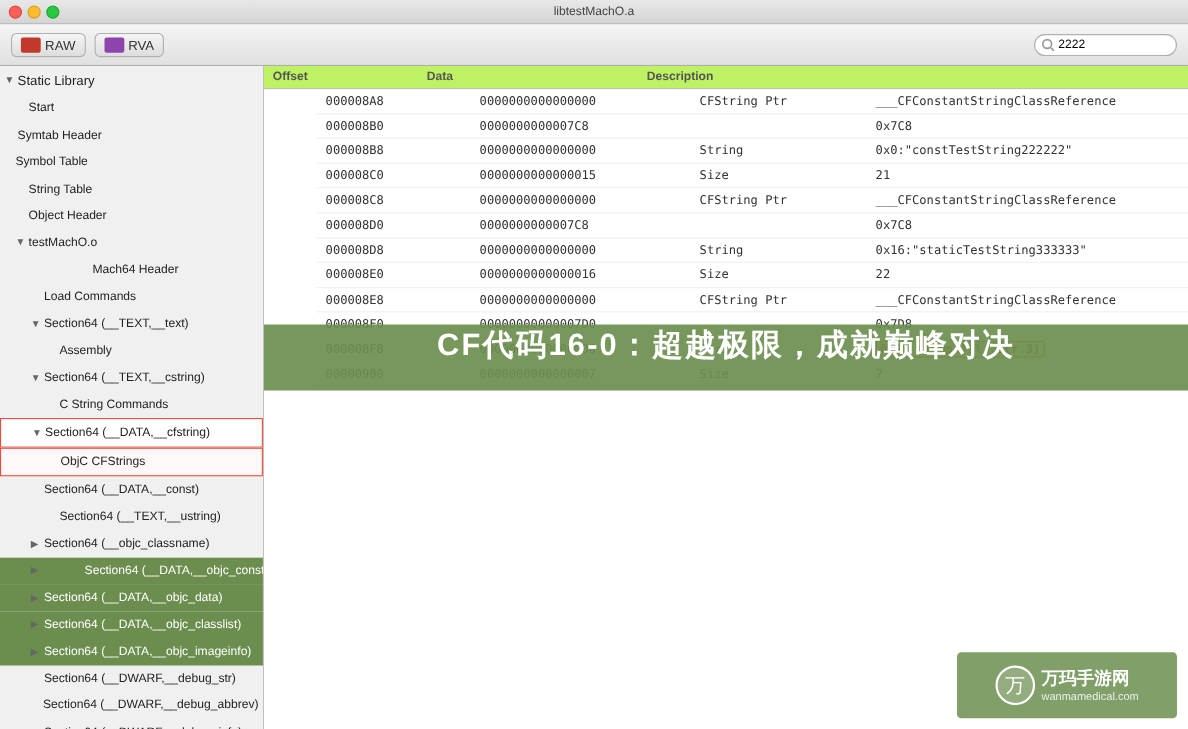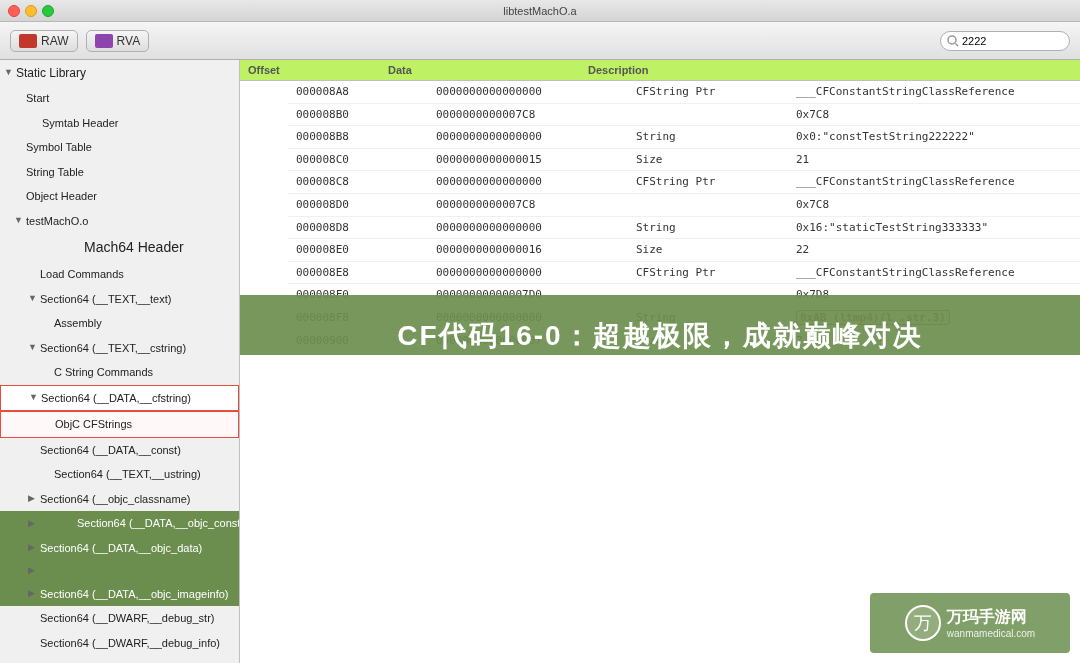--- a/index.html
+++ b/index.html
@@ -196,21 +196,21 @@
 
     
     .banner-overlay {
       position: absolute;
       left: 240px;
       top: 295px;
       width: calc(1080px - 240px);
       height: 60px;
       background: rgba(107, 142, 78, 0.92);
       display: flex;
-      align-items: flex-end;
+      align-items: flex-start;
       justify-content: center;
       z-index: 100;
     }
     .banner-text {
       font-size: 28px;
       font-weight: 700;
       color: white;
       letter-spacing: 2px;
       font-family: "PingFang SC", "Microsoft YaHei", sans-serif;
     }
@@ -303,27 +303,27 @@
     </div>
 
     <div id="sidebar-tree">
         <div class="tree-item">
           <div class="tree-label indent-1" style="padding-left: 14px;">
             <span class="tree-toggle"></span>
             <span style="font-size: 11px;">Start</span>
           </div>
         </div>
         <div class="tree-item">
-          <div class="tree-label indent-1" style="padding-left: 30px;">
+          <div class="tree-label indent-1" style="padding-left: 4px;">
             <span class="tree-toggle"></span>
             <span style="font-size: 11px;">Symtab Header</span>
           </div>
         </div>
         <div class="tree-item">
-          <div class="tree-label indent-1" style="padding-left: 14px;">
+          <div class="tree-label indent-1" style="padding-left: 2px;">
             <span class="tree-toggle"></span>
             <span style="font-size: 11px;">Symbol Table</span>
           </div>
         </div>
         <div class="tree-item">
           <div class="tree-label indent-1" style="padding-left: 14px;">
             <span class="tree-toggle"></span>
             <span style="font-size: 11px;">String Table</span>
           </div>
         </div>
@@ -335,21 +335,21 @@
         </div>
         <div class="tree-item">
           <div class="tree-label indent-1" style="padding-left: 14px;">
             <span class="tree-toggle">▼</span>
             <span style="font-size: 11px;">testMachO.o</span>
           </div>
         </div>
         <div class="tree-item">
           <div class="tree-label indent-2" style="padding-left: 28px;">
             <span class="tree-toggle"></span>
-            <span style="font-size: 14px; padding-left: 44px;">Mach64 Header</span>
+            <span style="font-size: 11px; padding-left: 44px;">Mach64 Header</span>
           </div>
         </div>
         <div class="tree-item">
           <div class="tree-label indent-2" style="padding-left: 28px;">
             <span class="tree-toggle"></span>
             <span style="font-size: 11px;">Load Commands</span>
           </div>
         </div>
         <div class="tree-item">
           <div class="tree-label indent-2" style="padding-left: 28px;">
@@ -413,32 +413,39 @@
         </div>
         <div class="tree-item highlighted">
           <div class="tree-label indent-2" style="padding-left: 28px;">
             <span class="tree-toggle">▶</span>
             <span style="font-size: 11px;">Section64 (__DATA,__objc_data)</span>
           </div>
         </div>
         <div class="tree-item highlighted">
           <div class="tree-label indent-2" style="padding-left: 28px;">
             <span class="tree-toggle">▶</span>
+            <span style="font-size: 11px;">Section64 (__DATA,__objc_classlist)</span>
           </div>
         </div>
         <div class="tree-item highlighted">
           <div class="tree-label indent-2" style="padding-left: 28px;">
             <span class="tree-toggle">▶</span>
             <span style="font-size: 11px;">Section64 (__DATA,__objc_imageinfo)</span>
           </div>
         </div>
         <div class="tree-item">
           <div class="tree-label indent-2" style="padding-left: 28px;">
             <span class="tree-toggle"></span>
             <span style="font-size: 11px;">Section64 (__DWARF,__debug_str)</span>
+          </div>
+        </div>
+        <div class="tree-item">
+          <div class="tree-label indent-2" style="padding-left: 28px;">
+            <span class="tree-toggle"></span>
+            <span style="font-size: 11px;">Section64 (__DWARF,__debug_abbrev)</span>
           </div>
         </div>
         <div class="tree-item">
           <div class="tree-label indent-2" style="padding-left: 28px;">
             <span class="tree-toggle"></span>
             <span style="font-size: 11px;">Section64 (__DWARF,__debug_info)</span>
           </div>
         </div>
       </div>
   </div>

